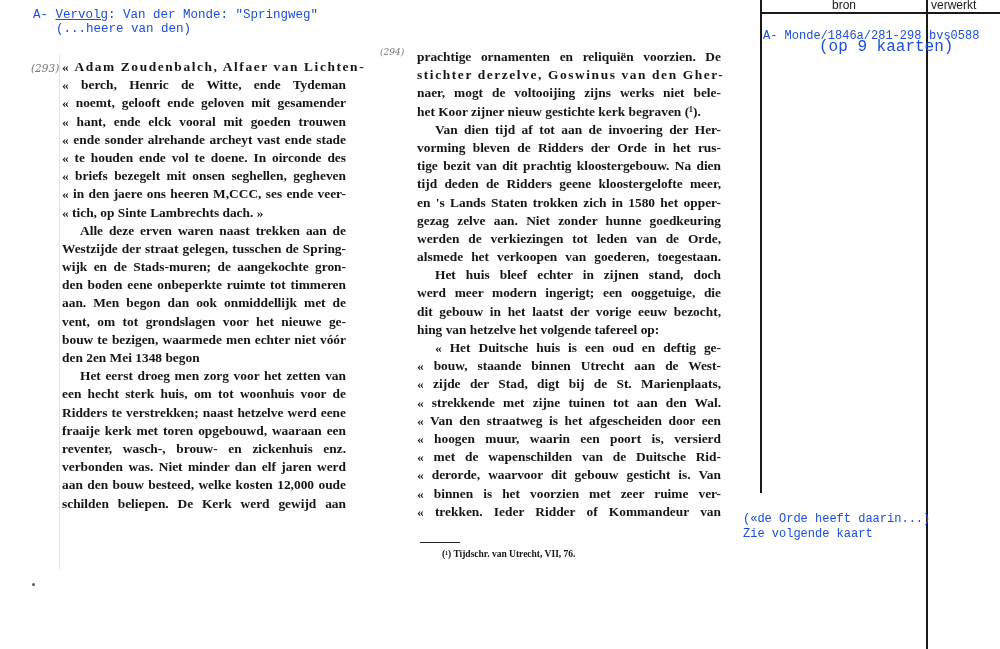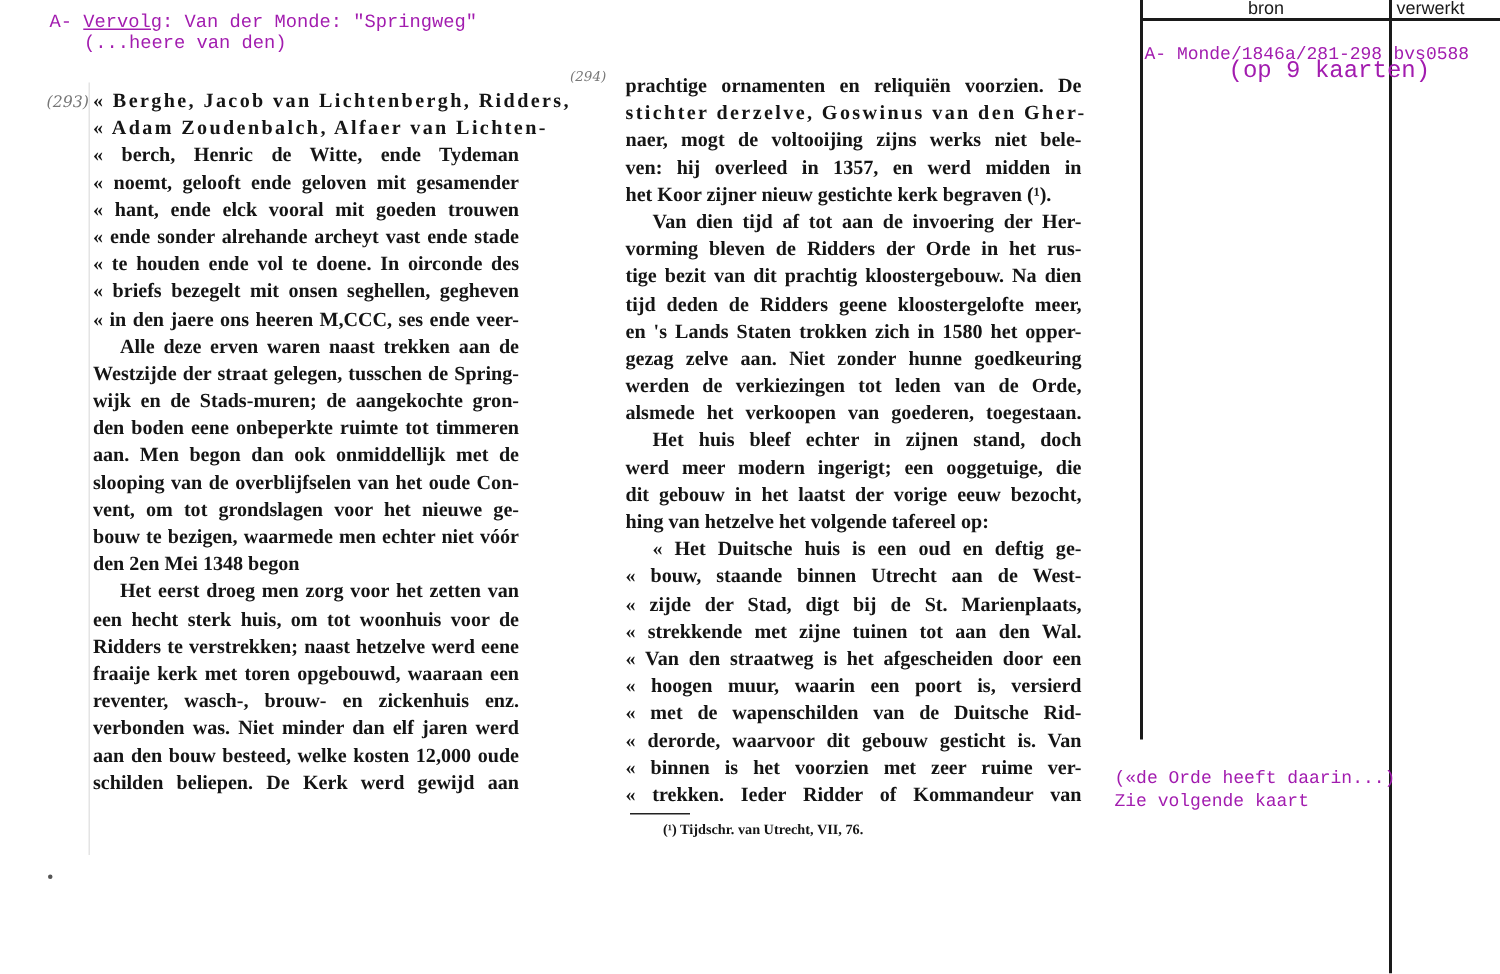--- a/index.html
+++ b/index.html
@@ -1,21 +1,21 @@
 <!DOCTYPE html>
 <html><head>
 <meta charset="utf-8">
 <style>
   html, body { margin:0; padding:0; }
   body {
     width:1000px; height:649px; position:relative; overflow:hidden;
     background:#ffffff; color:#1a1a1a;
   }
   .abs { position:absolute; }
-  .mono { font-family:"Liberation Mono","DejaVu Sans Mono",monospace; color:#a21caf; }
+  .mono { font-family:"Liberation Mono","DejaVu Sans Mono",monospace; color:#1d4ed8; }
   .serif { font-family:"Liberation Serif","DejaVu Serif",serif; color:#151515; }
   .sans { font-family:"Liberation Sans","DejaVu Sans",sans-serif; }
 
   
   #hdr1 { left:33px; top:8px; font-size:12.5px; line-height:14px; white-space:pre; }
   #hdr2 { left:56px; top:22px; font-size:12.5px; line-height:14px; white-space:pre; }
   .ul { text-decoration:underline; }
 
   
   .hand { font-family:"DejaVu Serif",serif; font-size:10.5px; color:#777; font-style:italic; }
@@ -57,53 +57,51 @@
 
 <div id="hdr1" class="abs mono"><span>A- </span><span class="ul">Vervolg</span><span>: Van der Monde: "Springweg"</span></div>
 <div id="hdr2" class="abs mono">(...heere van den)</div>
 
 <div id="note293" class="abs hand">(293)</div>
 <div id="note294" class="abs hand">(294)</div>
 
 <div id="scanedge" class="abs"></div>
 
 <div id="colL" class="abs serif col">
-  <div class="ln spaced">« Berghe, Jacob van Lichtenbergh, Ridders,</div>
   <div class="ln spaced">« Adam Zoudenbalch, Alfaer van Lichten-</div>
   <div class="ln">« berch, Henric de Witte, ende Tydeman</div>
   <div class="ln">« noemt, gelooft ende geloven mit gesamender</div>
   <div class="ln">« hant, ende elck vooral mit goeden trouwen</div>
   <div class="ln">« ende sonder alrehande archeyt vast ende stade</div>
   <div class="ln">« te houden ende vol te doene. In oirconde des</div>
   <div class="ln">« briefs bezegelt mit onsen seghellen, gegheven</div>
   <div class="ln">« in den jaere ons heeren M,CCC, ses ende veer-</div>
+  <div class="ln last">« tich, op Sinte Lambrechts dach. »</div>
   <div class="ln ind">Alle deze erven waren naast trekken aan de</div>
   <div class="ln">Westzijde der straat gelegen, tusschen de Spring-</div>
   <div class="ln">wijk en de Stads-muren; de aangekochte gron-</div>
   <div class="ln">den boden eene onbeperkte ruimte tot timmeren</div>
   <div class="ln">aan. Men begon dan ook onmiddellijk met de</div>
-  <div class="ln">slooping van de overblijfselen van het oude Con-</div>
   <div class="ln">vent, om tot grondslagen voor het nieuwe ge-</div>
   <div class="ln">bouw te bezigen, waarmede men echter niet vóór</div>
   <div class="ln last">den 2en Mei 1348 begon</div>
   <div class="ln ind">Het eerst droeg men zorg voor het zetten van</div>
   <div class="ln">een hecht sterk huis, om tot woonhuis voor de</div>
   <div class="ln">Ridders te verstrekken; naast hetzelve werd eene</div>
   <div class="ln">fraaije kerk met toren opgebouwd, waaraan een</div>
   <div class="ln">reventer, wasch-, brouw- en zickenhuis enz.</div>
   <div class="ln">verbonden was. Niet minder dan elf jaren werd</div>
   <div class="ln">aan den bouw besteed, welke kosten 12,000 oude</div>
   <div class="ln">schilden beliepen. De Kerk werd gewijd aan</div>
 </div>
 
 <div id="colR" class="abs serif col">
   <div class="ln">prachtige ornamenten en reliquiën voorzien. De</div>
   <div class="ln spaced">stichter derzelve, Goswinus van den Gher-</div>
   <div class="ln">naer, mogt de voltooijing zijns werks niet bele-</div>
-  <div class="ln">ven: hij overleed in 1357, en werd midden in</div>
   <div class="ln last">het Koor zijner nieuw gestichte kerk begraven (¹).</div>
   <div class="ln ind">Van dien tijd af tot aan de invoering der Her-</div>
   <div class="ln">vorming bleven de Ridders der Orde in het rus-</div>
   <div class="ln">tige bezit van dit prachtig kloostergebouw. Na dien</div>
   <div class="ln">tijd deden de Ridders geene kloostergelofte meer,</div>
   <div class="ln">en 's Lands Staten trokken zich in 1580 het opper-</div>
   <div class="ln">gezag zelve aan. Niet zonder hunne goedkeuring</div>
   <div class="ln">werden de verkiezingen tot leden van de Orde,</div>
   <div class="ln">alsmede het verkoopen van goederen, toegestaan.</div>
   <div class="ln ind">Het huis bleef echter in zijnen stand, doch</div>

